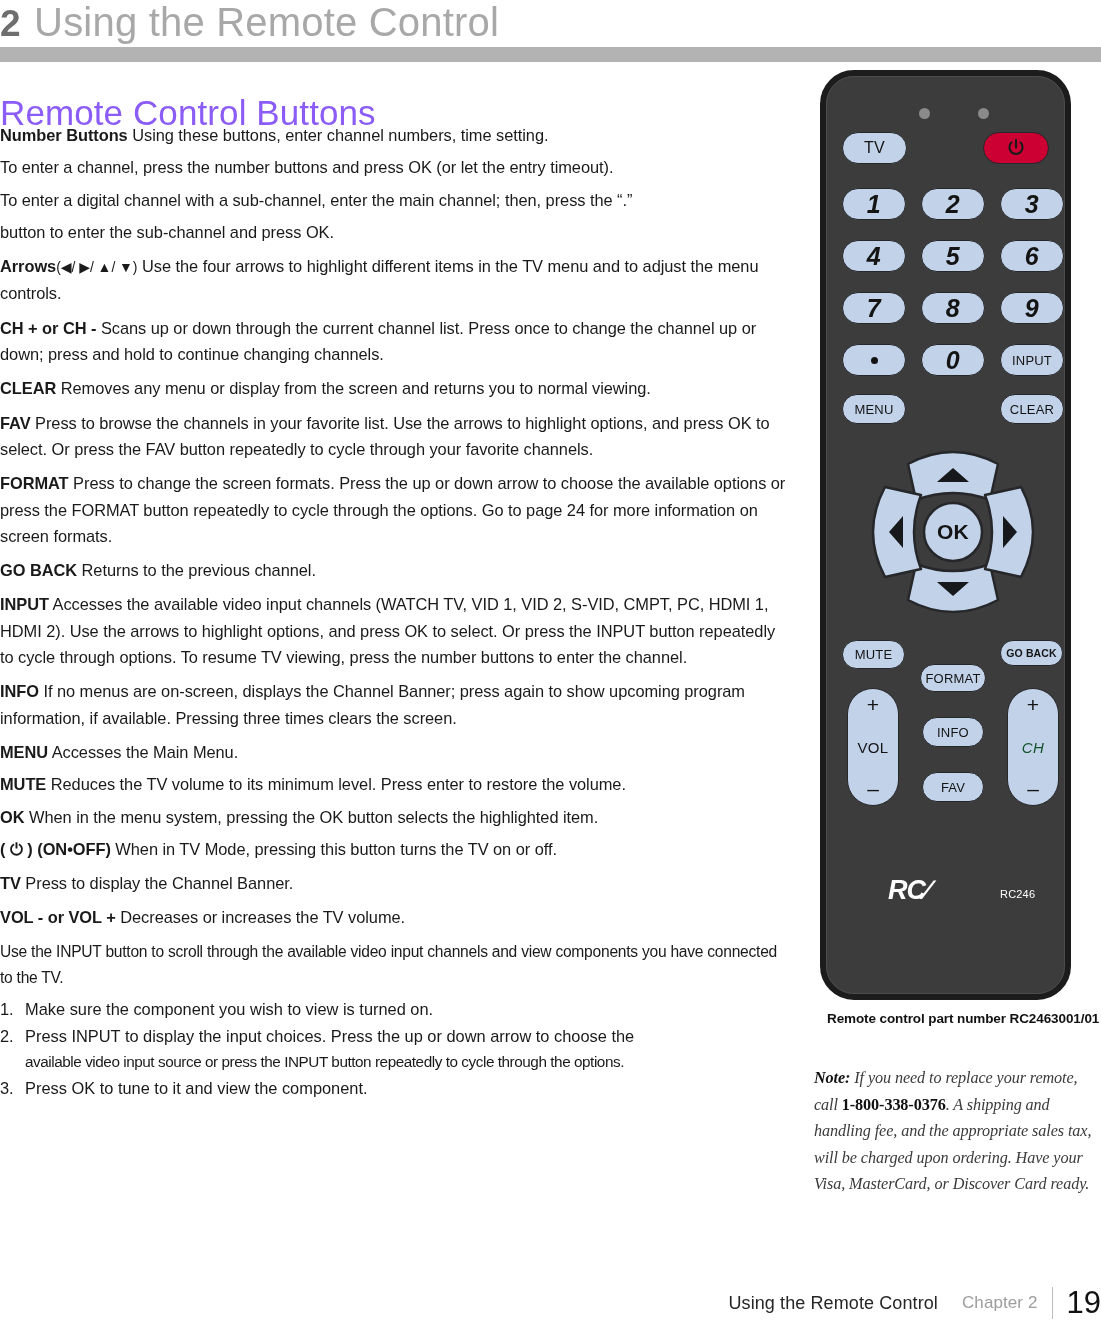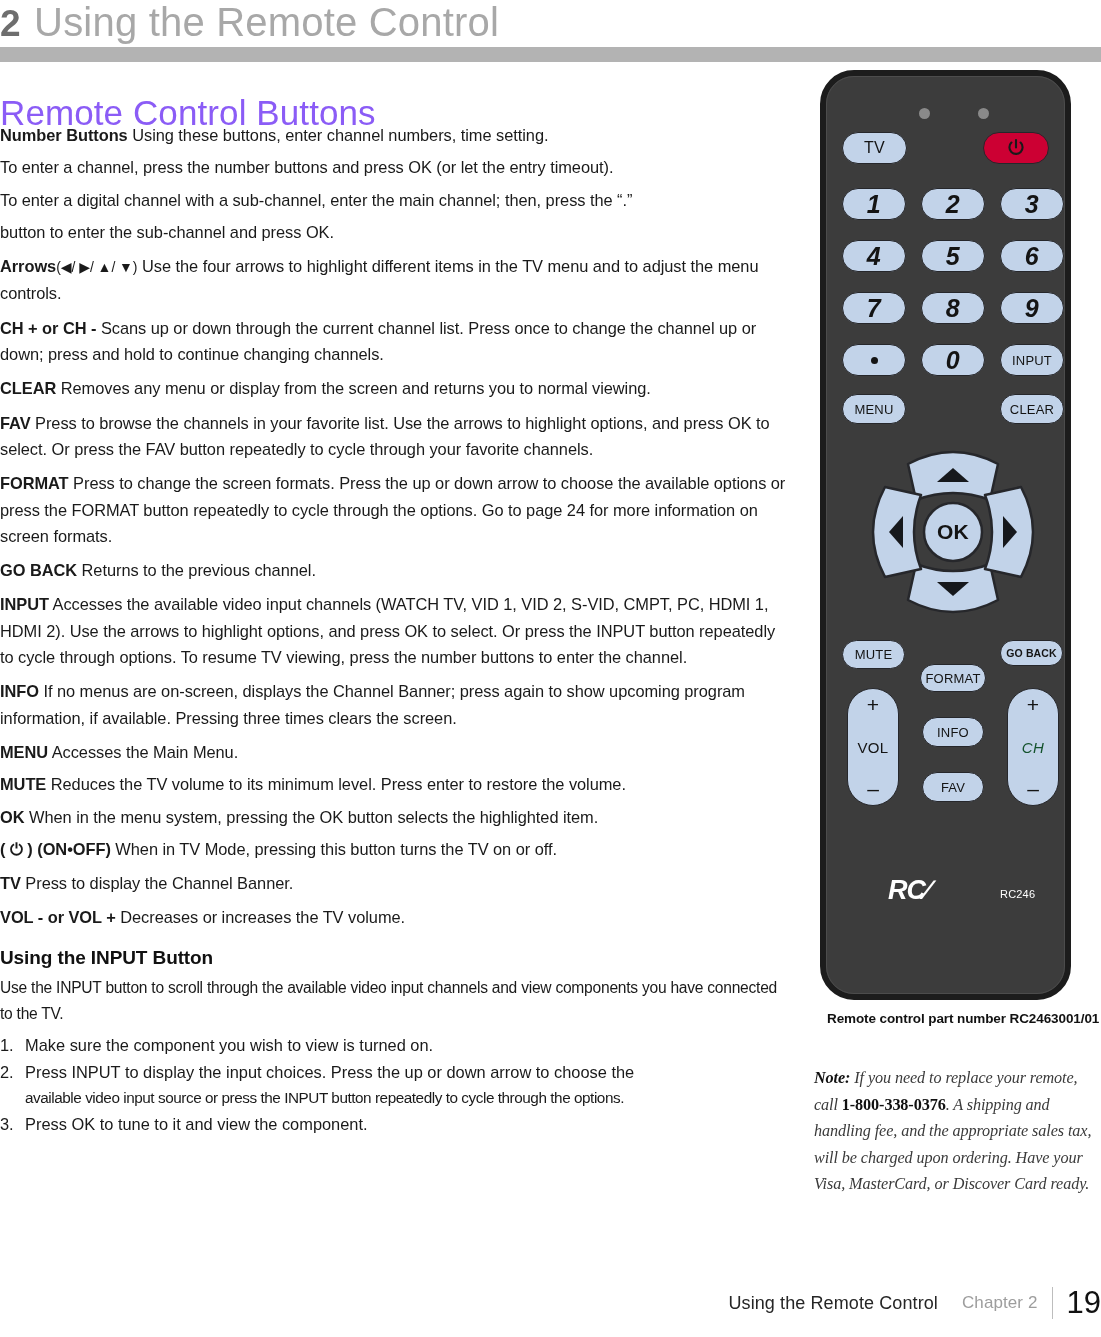--- a/index.html
+++ b/index.html
@@ -338,21 +338,20 @@
   </p>
 
   <p class="para">
     <b>TV</b><span>  Press to display the Channel Banner.</span>
   </p>
 
   <p class="para">
     <b>VOL - or VOL +</b><span> Decreases or increases the TV volume.</span>
   </p>
 
-  <h2 class="sub-heading">Using the INPUT Button</h2>
   <p class="para tight compact">Use the INPUT button to scroll through the available video input channels and view components you have connected to the TV.</p>
 
   <div class="step">
     <span class="step-num">1.</span>
     <span class="step-body">Make sure the component you wish to view is turned on.</span>
   </div>
   <div class="step">
     <span class="step-num">2.</span>
     <span class="step-body">
       <span>Press INPUT to display the input choices.  Press the up or down arrow to choose the</span>

